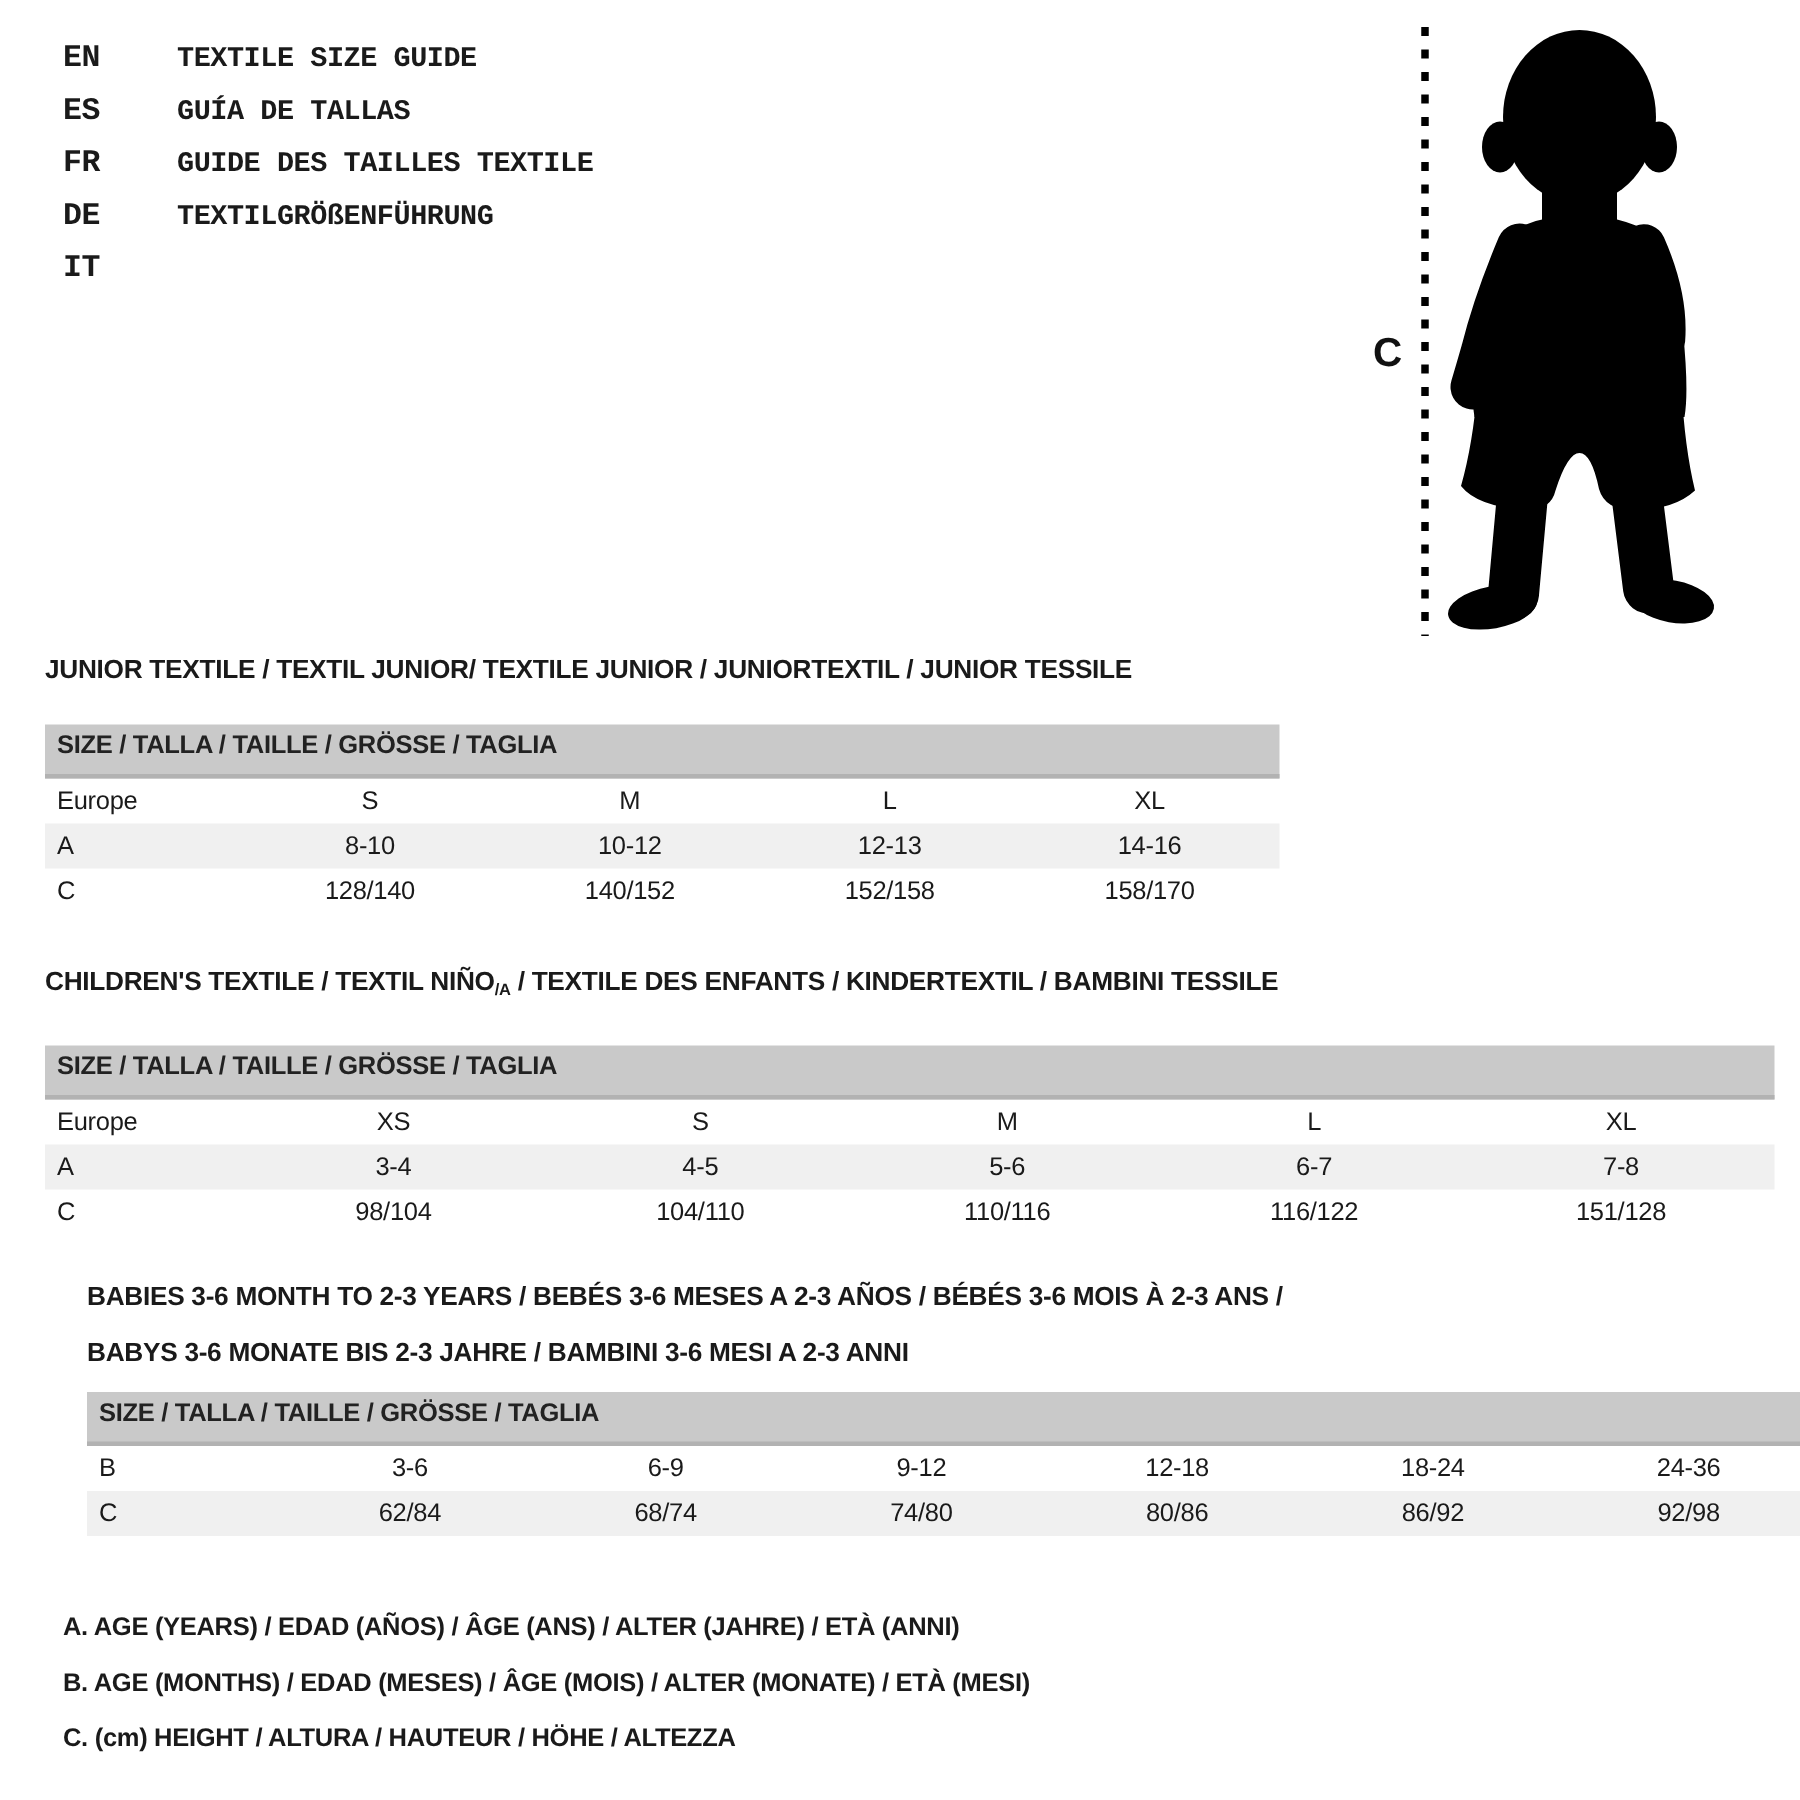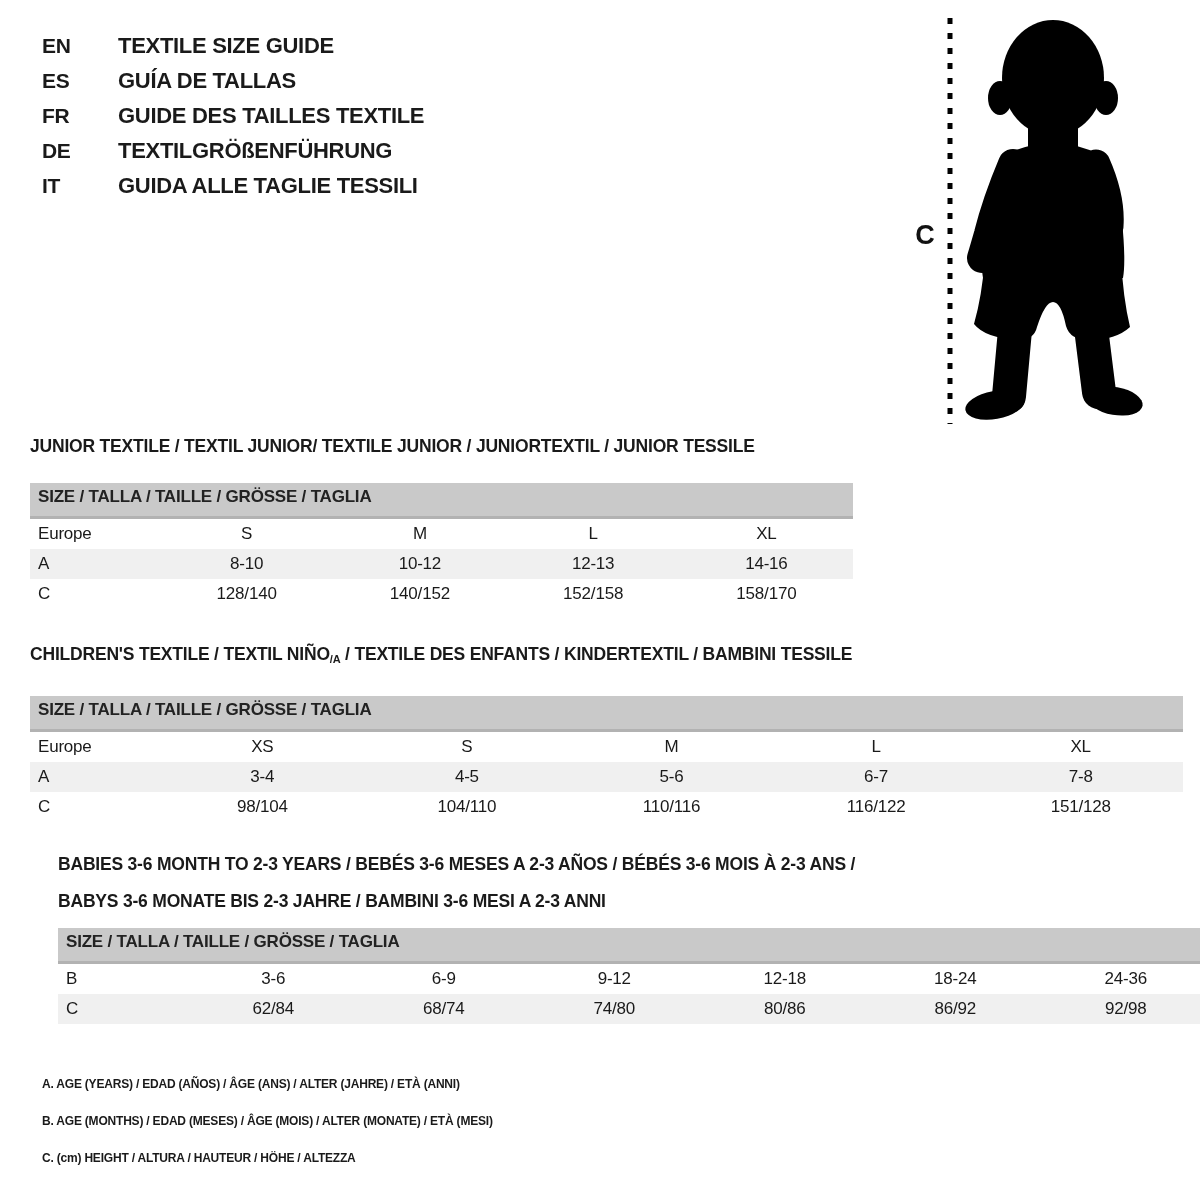--- a/index.html
+++ b/index.html
@@ -11,25 +11,25 @@
   }
   #page {
     position: relative;
     width: 1200px; height: 1200px;
     overflow: hidden;
     background: #ffffff;
   }
 
   
   .languages { position: absolute; left: 42px; top: 28px; }
-  .lang-row { display: flex; height: 35px; align-items: center; }
+  .lang-row { display: flex; height: 35px; align-items: flex-start; font-family: Liberation Mono, monospace; }
   .lang-code {
     width: 76px; font-weight: 700; font-size: 21px; letter-spacing: -0.3px;
   }
-  .lang-label { font-weight: 700; font-size: 22px; letter-spacing: -0.3px; }
+  .lang-label { font-weight: 700; font-size: 19px; letter-spacing: -0.3px; }
 
   
   .figure-wrap { position: absolute; left: 885px; top: 6px; }
 
   
   .section { position: absolute; }
   .section-junior   { left: 30px; top: 436px; width: 823px; }
   .section-children { left: 30px; top: 644px; width: 1153px; }
   .section-babies   { left: 30px; top: 846px; width: 1153px; margin-left: 28px; }
   .section-title {
@@ -53,21 +53,21 @@
     letter-spacing: -0.2px;
   }
   .t-row { display: flex; height: 30px; line-height: 30px; font-size: 17px;
     letter-spacing: -0.2px; }
   .t-row.alt { background: #f0f0f0; }
   .t-label { width: 130px; padding-left: 8px; box-sizing: border-box; }
   .t-cell { flex: 1; text-align: center; }
 
   
   .legend { position: absolute; left: 42px; top: 1066px; }
-  .legend-line { font-weight: 700; font-size: 12px; line-height: 37px;
+  .legend-line { font-weight: 700; font-size: 17px; line-height: 37px;
     letter-spacing: -0.2px; white-space: nowrap; }
 </style>
 </head>
 <body>
 
 <div id="page">
 
   <div class="languages">
     <div class="lang-row">
       <span class="lang-code">EN</span>
@@ -80,21 +80,20 @@
     <div class="lang-row">
       <span class="lang-code">FR</span>
       <span class="lang-label">GUIDE DES TAILLES TEXTILE</span>
     </div>
     <div class="lang-row">
       <span class="lang-code">DE</span>
       <span class="lang-label">TEXTILGRÖßENFÜHRUNG</span>
     </div>
     <div class="lang-row">
       <span class="lang-code">IT</span>
-      <span class="lang-label">GUIDA ALLE TAGLIE TESSILI</span>
     </div>
   </div>
 
   <div class="figure-wrap">
     <svg width="280" height="430" viewBox="0 0 280 430">
 
       <line x1="65" y1="12" x2="65" y2="418" stroke="#000" stroke-width="5" stroke-dasharray="6 9"></line>
 
       <text x="40" y="238" text-anchor="middle" font-size="27" font-weight="700" font-family="Liberation Sans, sans-serif" fill="#111">C</text>
 

